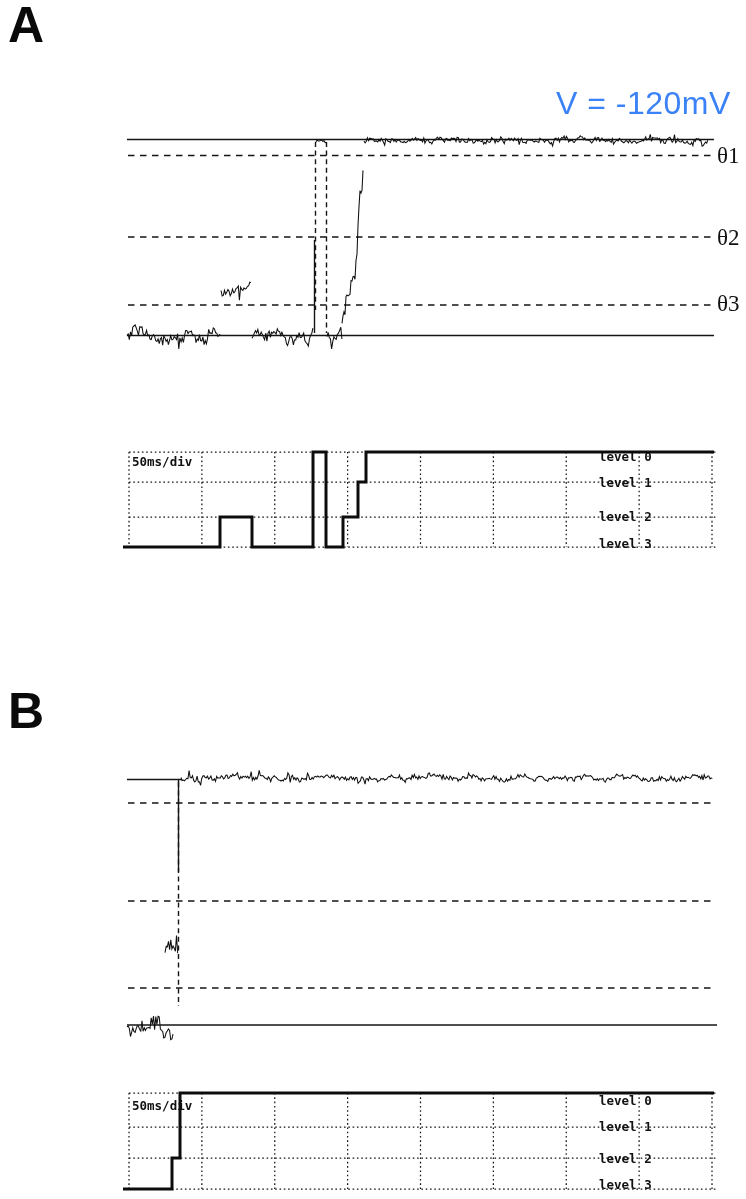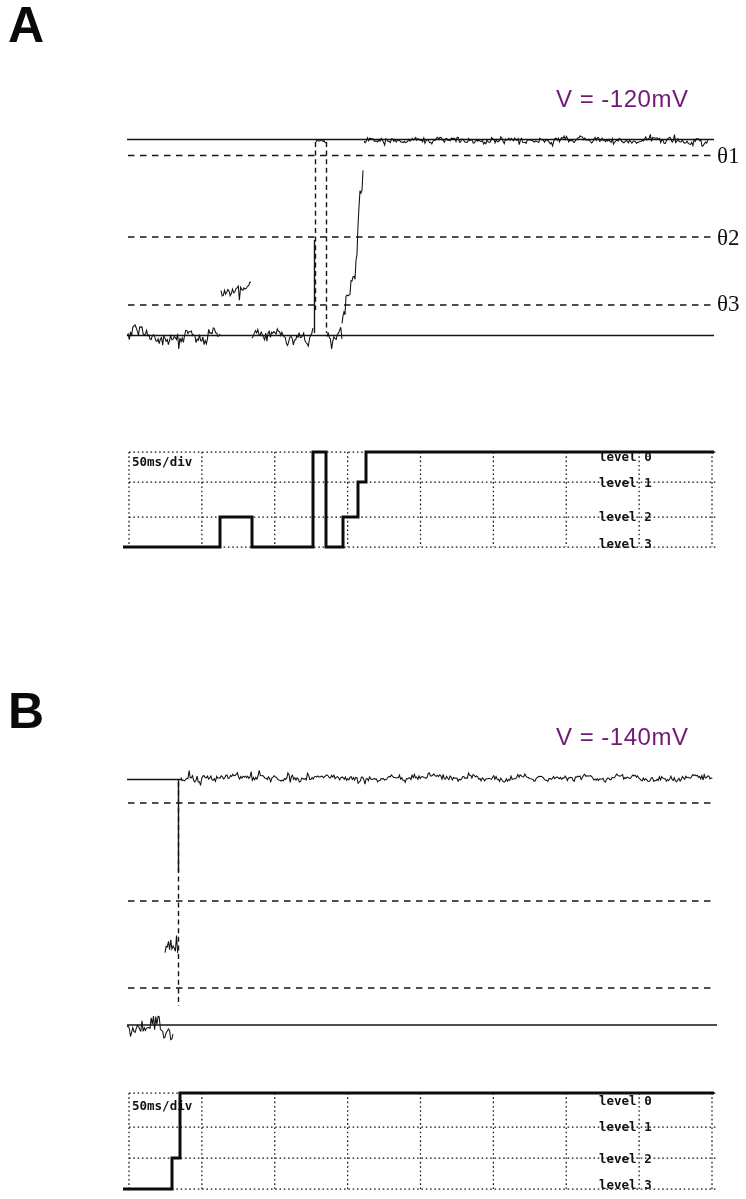--- a/index.html
+++ b/index.html
@@ -1,21 +1,21 @@
 <!DOCTYPE html>
 <html><head>
 <meta charset="utf-8">
 <style>
   html,body{margin:0;padding:0;background:#ffffff;}
   #canvas{position:relative;width:746px;height:1199px;background:#ffffff;overflow:hidden;
           font-family:"Liberation Sans","DejaVu Sans",sans-serif;}
   #fig{position:absolute;left:0;top:0;}
   .panel-letter{position:absolute;left:8px;font-size:50px;font-weight:bold;color:#0a0a0a;
                 font-family:"Liberation Sans","DejaVu Sans",sans-serif;line-height:1;}
-  .voltage-label{position:absolute;left:556px;font-size:24px;color:#701a75;letter-spacing:0.5px;
+  .voltage-label{position:absolute;left:556px;font-size:32px;color:#3b82f6;letter-spacing:0.5px;
                  font-family:"Liberation Sans","DejaVu Sans",sans-serif;}
   .thr{stroke:#141414;stroke-width:1.7;stroke-dasharray:6.5 5.5;}
   .base{stroke:#141414;stroke-width:1.5;}
   .noise{stroke:#101010;stroke-width:1.05;fill:none;}
   .evdash{stroke:#141414;stroke-width:1.4;stroke-dasharray:5 3.6;}
   .evsolid{stroke:#141414;stroke-width:1.4;}
   .dot{stroke:#141414;stroke-width:1.25;stroke-dasharray:1.6 2.7;fill:none;}
   .ideal{stroke:#0c0c0c;stroke-width:3;fill:none;stroke-linejoin:miter;}
   .thrlbl{font-family:"Liberation Serif","DejaVu Serif",serif;font-size:23px;fill:#111;}
   .boxlbl{font-family:"DejaVu Sans Mono","Liberation Mono",monospace;font-size:12.5px;font-weight:bold;fill:#111;}
@@ -98,14 +98,13 @@
         <text x="599" y="1162.5" class="boxlbl">level 2</text>
         <text x="599" y="1188.5" class="boxlbl">level 3</text>
         <polyline points="123,1189 172,1189 172,1158 180,1158 180,1093 714,1093" class="ideal"></polyline>
       </g>
     </svg>
 
   <div class="panel-letter" id="letterA" style="top: 0px;">A</div>
   <div class="panel-letter" id="letterB" style="top: 686px;">B</div>
 
   <div class="voltage-label" id="voltA" style="top: 85px;">V = -120mV</div>
-  <div class="voltage-label" id="voltB" style="top: 723px;">V = -140mV</div>
 </div>
 
 </body></html>

